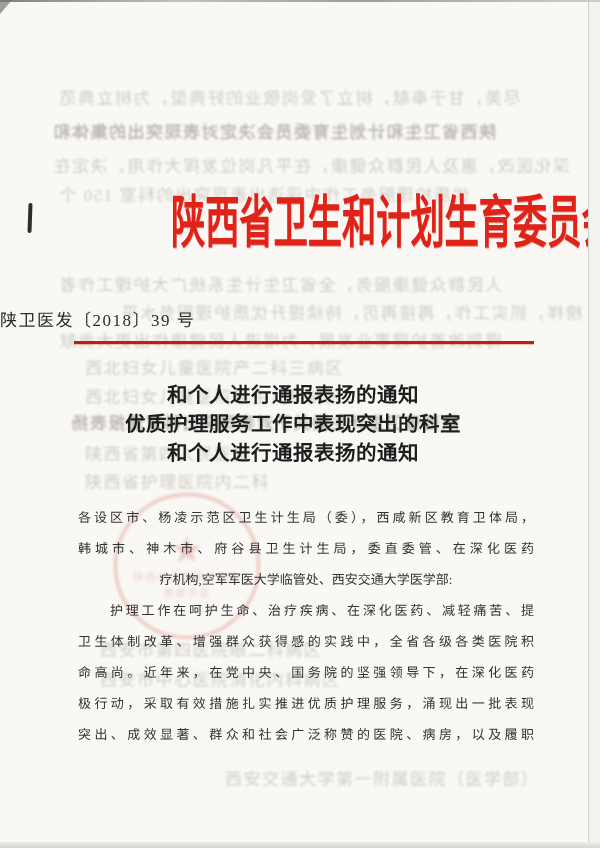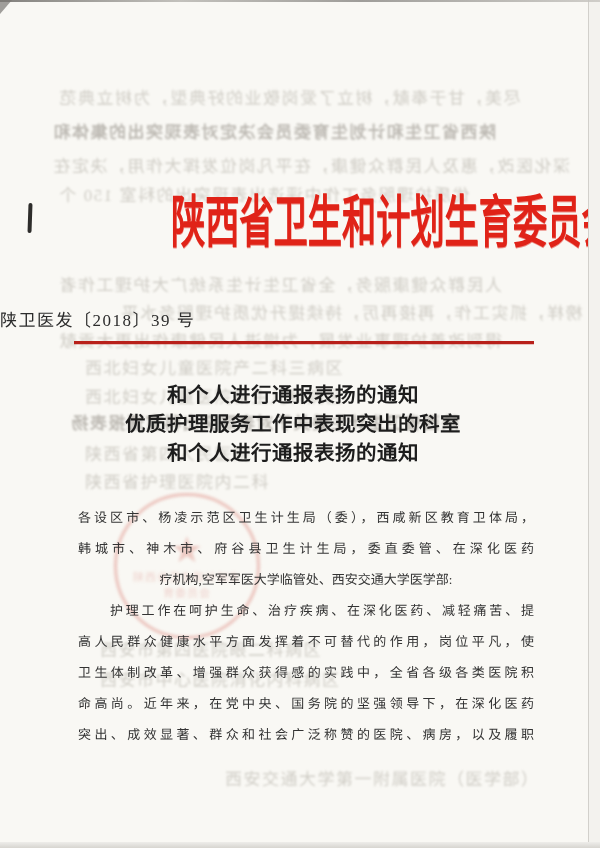--- a/index.html
+++ b/index.html
@@ -107,23 +107,23 @@
     <div>和个人进行通报表扬的通知</div>
     <div>优质护理服务工作中表现突出的科室</div>
     <div>和个人进行通报表扬的通知</div>
   </div>
 
   <div class="body-text">
     <div class="line j">各设区市、杨凌示范区卫生计生局（委），西咸新区教育卫体局，</div>
     <div class="line j">韩城市、神木市、府谷县卫生计生局，委直委管、在深化医药</div>
     <div class="line noj">疗机构,空军军医大学临管处、西安交通大学医学部:</div>
     <div class="line j ind">护理工作在呵护生命、治疗疾病、在深化医药、减轻痛苦、提</div>
-    <div class="line j">高人民群众健康水平方面发挥着不可替代的作用，岗位平凡，使</div>
     <div class="line j">卫生体制改革、增强群众获得感的实践中，全省各级各类医院积</div>
     <div class="line j">命高尚。近年来，在党中央、国务院的坚强领导下，在深化医药</div>
+    <div class="line j">极行动，采取有效措施扎实推进优质护理服务，涌现出一批表现</div>
     <div class="line j">突出、成效显著、群众和社会广泛称赞的医院、病房，以及履职</div>
   </div>
 
   <div class="edge-right-col"></div>
   <div class="edge-right"></div>
   <div class="edge-top"></div>
   <div class="edge-bottom"></div>
   <div class="corner-wedge"></div>
   <div class="binding-mark"></div>
 

